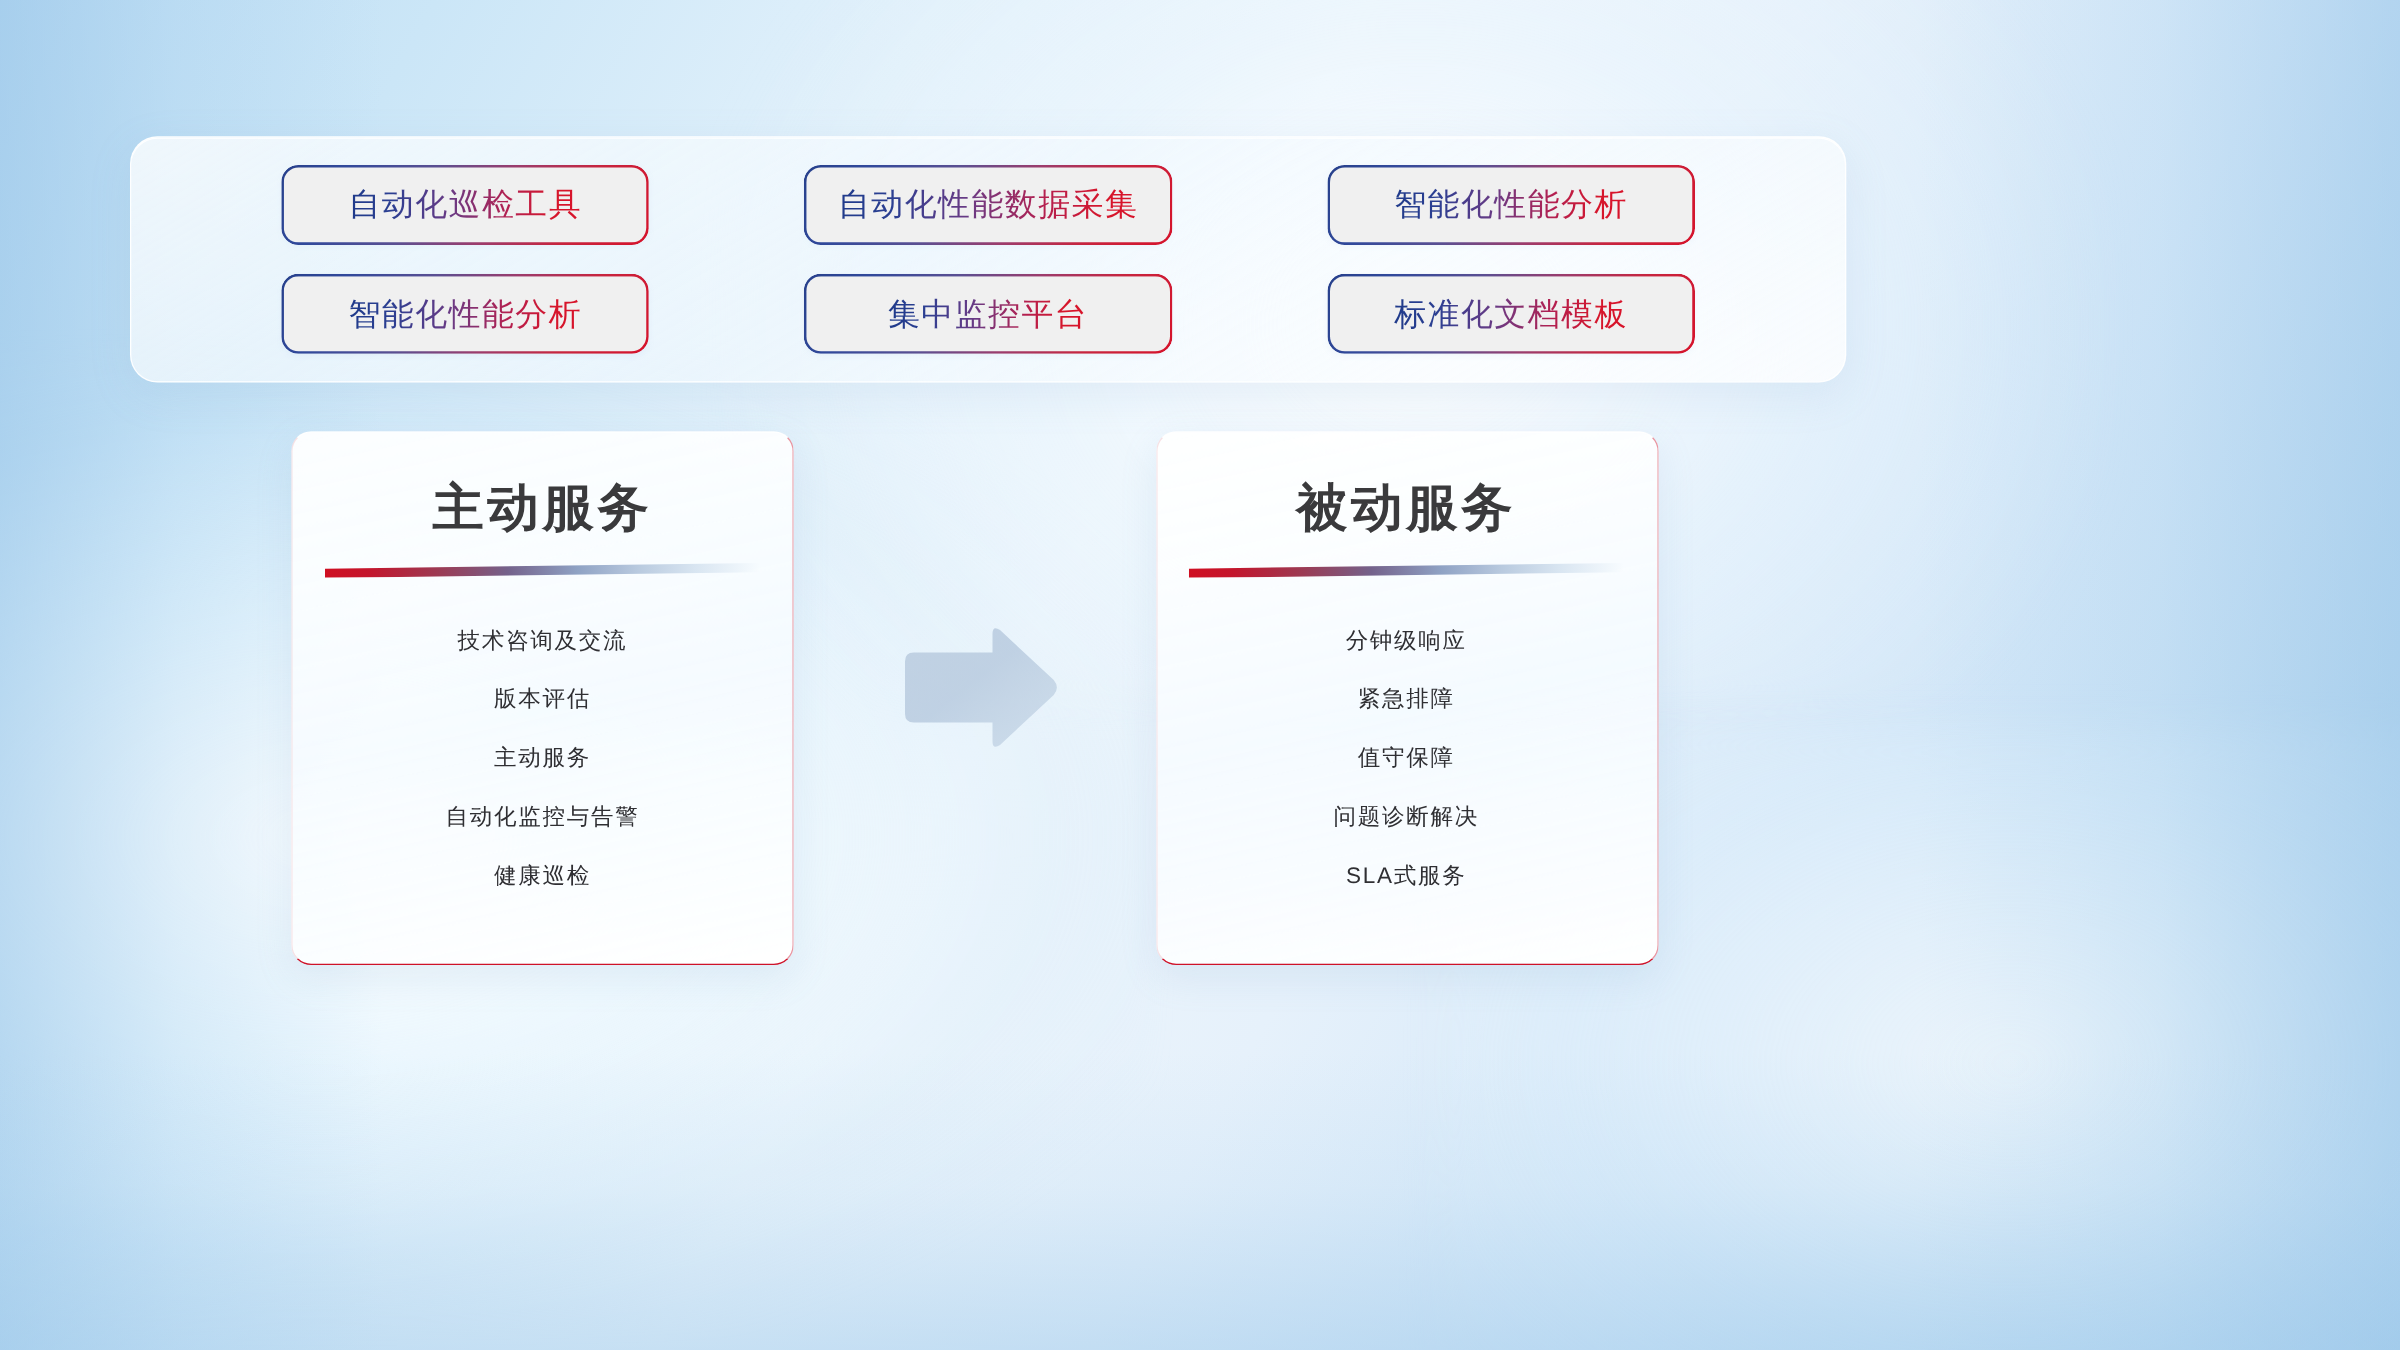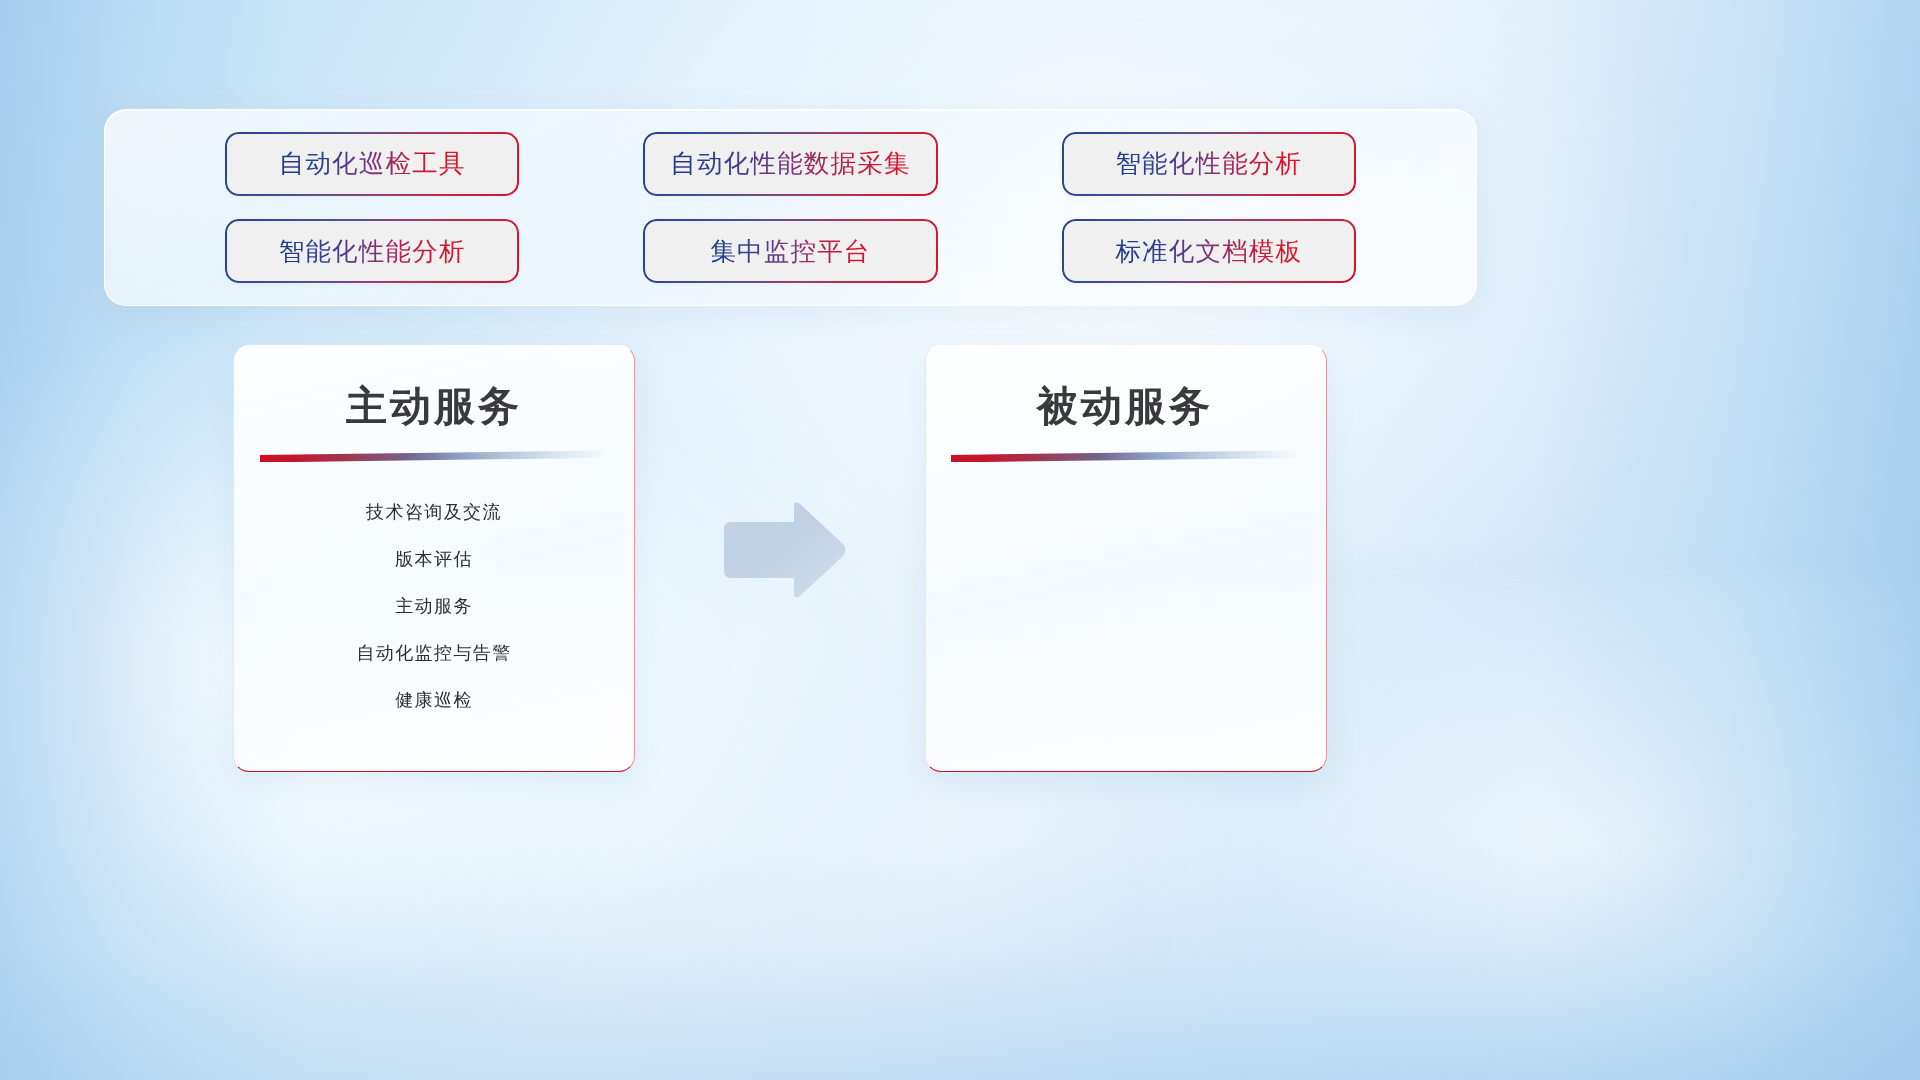--- a/index.html
+++ b/index.html
@@ -330,15 +330,22 @@
           <stop offset="100%" stop-color="#bed0e2" stop-opacity="0.62"></stop>
         </linearGradient>
       </defs>
       <path d="M4 29 Q4 22 11 22 L74 22 L74 7 Q74 0 80 4 L123 44 Q128 50 123 56 L80 96 Q74 100 74 93 L74 78 L11 78 Q4 78 4 71 Z" fill="url(#arrowGrad)"></path>
     </svg>
   </div>
 
   <div class="card card-right">
     <div class="card-title">被动服务</div>
     <div class="title-rule"></div>
+    <div class="card-list">
+      <div class="card-item">分钟级响应</div>
+      <div class="card-item">紧急排障</div>
+      <div class="card-item">值守保障</div>
+      <div class="card-item">问题诊断解决</div>
+      <div class="card-item">SLA式服务</div>
+    </div>
   </div>
 
 </div>
 
 </body></html>

